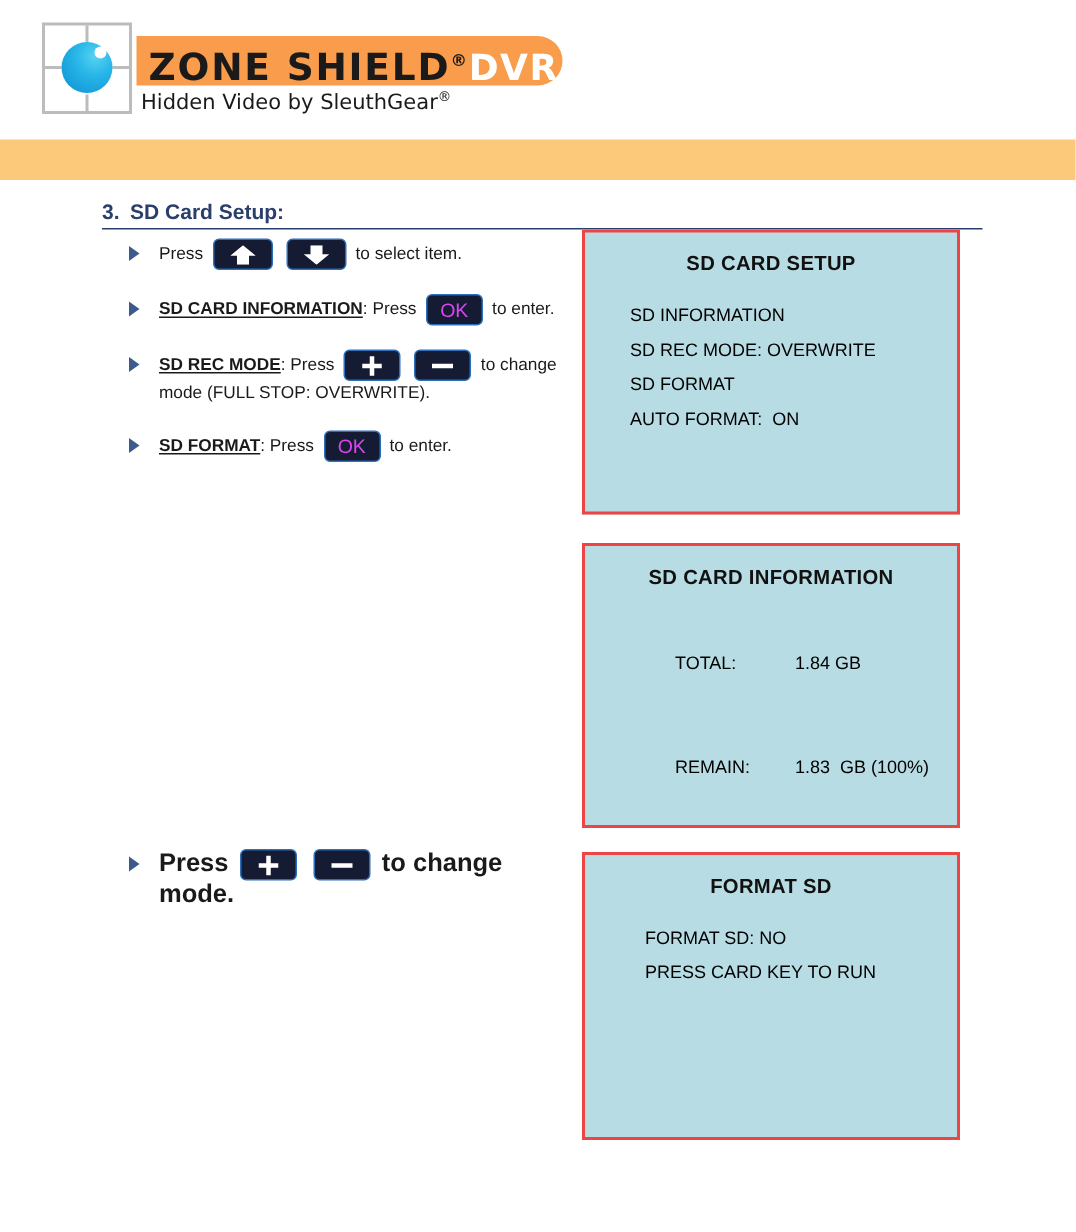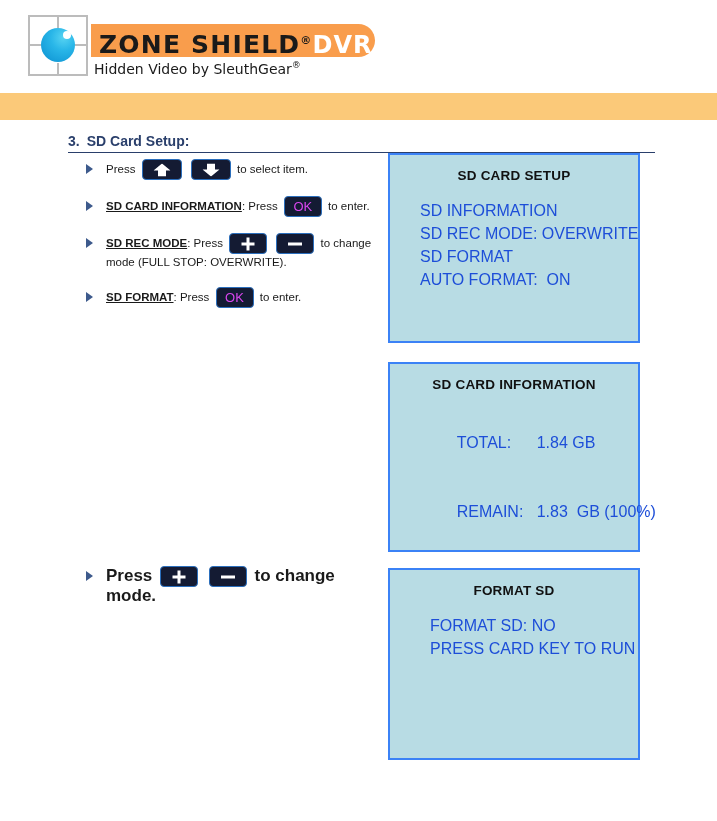--- a/index.html
+++ b/index.html
@@ -203,39 +203,39 @@
     font-weight: bold;
   }
   .instr-row-lower .bullet { top: 5px; }
 
   
   .lcd {
     position: absolute;
     left: 388px;
     width: 252px;
     background: #b8dce4;
-    border: 2px solid #3b82f6;
+    border: 2px solid #ef4444;
   }
   .lcd-1 { top: 153px; height: 190px; }
   .lcd-2 { top: 362px; height: 190px; }
   .lcd-3 { top: 568px; height: 192px; }
 
   .lcd-title {
     text-align: center;
     font-size: 13.5px;
     font-weight: bold;
     color: #111111;
     margin-top: 13px;
     letter-spacing: 0.2px;
   }
   .lcd-body {
     margin-top: 16px;
     padding-left: 30px;
-    font-size: 16px;
-    color: #1d4ed8;
+    font-size: 12px;
+    color: #000000;
     line-height: 23px;
   }
   .lcd-body.indent-more { padding-left: 40px; }
   .lcd-row { white-space: pre; }
   .lcd-row .lbl { display: inline-block; width: 80px; }
 </style>
 </head>
 <body>
 
 <div class="header">

